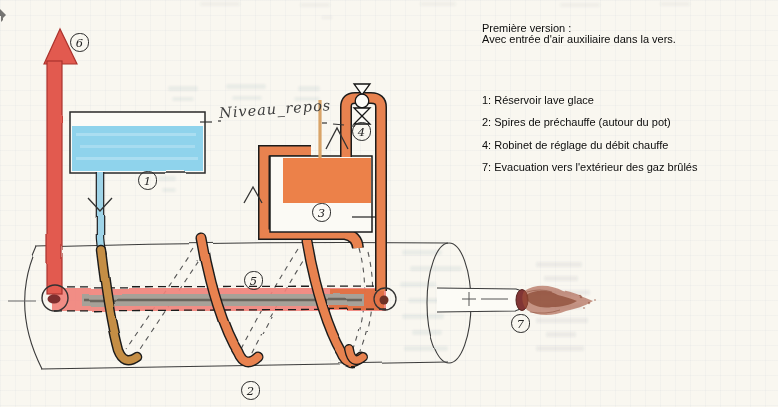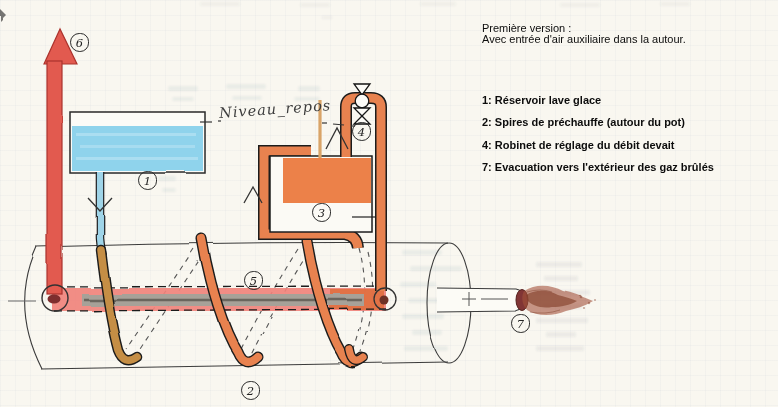--- a/index.html
+++ b/index.html
@@ -7,21 +7,21 @@
     position:relative;width:778px;height:407px;overflow:hidden;
     background-color:#f9f7f0;
     background-image:
       repeating-linear-gradient(to right, rgba(120,140,175,.05) 0 1px, transparent 1px 15px),
       repeating-linear-gradient(to bottom, rgba(120,140,175,.05) 0 1px, transparent 1px 15px);
     font-family:"Liberation Sans",sans-serif;color:#0c0c0c;
   }
   .stage svg{position:absolute;left:0;top:0;}
   .notes{position:absolute;left:482px;top:23px;width:294px;font-size:11px;line-height:11.2px;white-space:nowrap;}
   .legend{position:absolute;left:482px;top:94px;width:294px;font-size:11px;white-space:nowrap;}
-  .legend .li{height:22.4px;line-height:13px;font-weight:bold;}
+  .legend .li{height:22.4px;line-height:13px;}
   .co{
     position:absolute;width:19px;height:19px;box-sizing:border-box;
     border:1.4px solid #2a2a2a;border-radius:52% 48% 50% 55%;
     display:flex;align-items:center;justify-content:center;
     font-family:"DejaVu Serif",serif;font-style:italic;font-size:11.5px;color:#222;
     background:transparent;
   }
   .niveau{
     position:absolute;left:219px;top:101px;
     font-family:"DejaVu Serif",serif;font-style:italic;font-size:14.5px;
@@ -220,23 +220,23 @@
 <span class="co" style="left:70px;top:33px;">6</span>
 <span class="co" style="left:138px;top:171px;">1</span>
 <span class="co" style="left:352px;top:122px;">4</span>
 <span class="co" style="left:312px;top:203px;">3</span>
 <span class="co" style="left:244px;top:271px;">5</span>
 <span class="co" style="left:241px;top:381px;">2</span>
 <span class="co" style="left:511px;top:314px;">7</span>
 
 <div class="notes">
   <div>Première version :</div>
-  <div>Avec entrée d'air auxiliaire dans la autour.</div>
+  <div>Avec entrée d'air auxiliaire dans la vers.</div>
 </div>
 
 <div class="legend">
   <div class="li">1: Réservoir lave glace</div>
   <div class="li">2: Spires de préchauffe (autour du pot)</div>
-  <div class="li">4: Robinet de réglage du débit devait</div>
+  <div class="li">4: Robinet de réglage du débit chauffe</div>
   <div class="li">7: Evacuation vers l'extérieur des gaz brûlés</div>
 </div>
 
 </div>
 
 </body></html>

